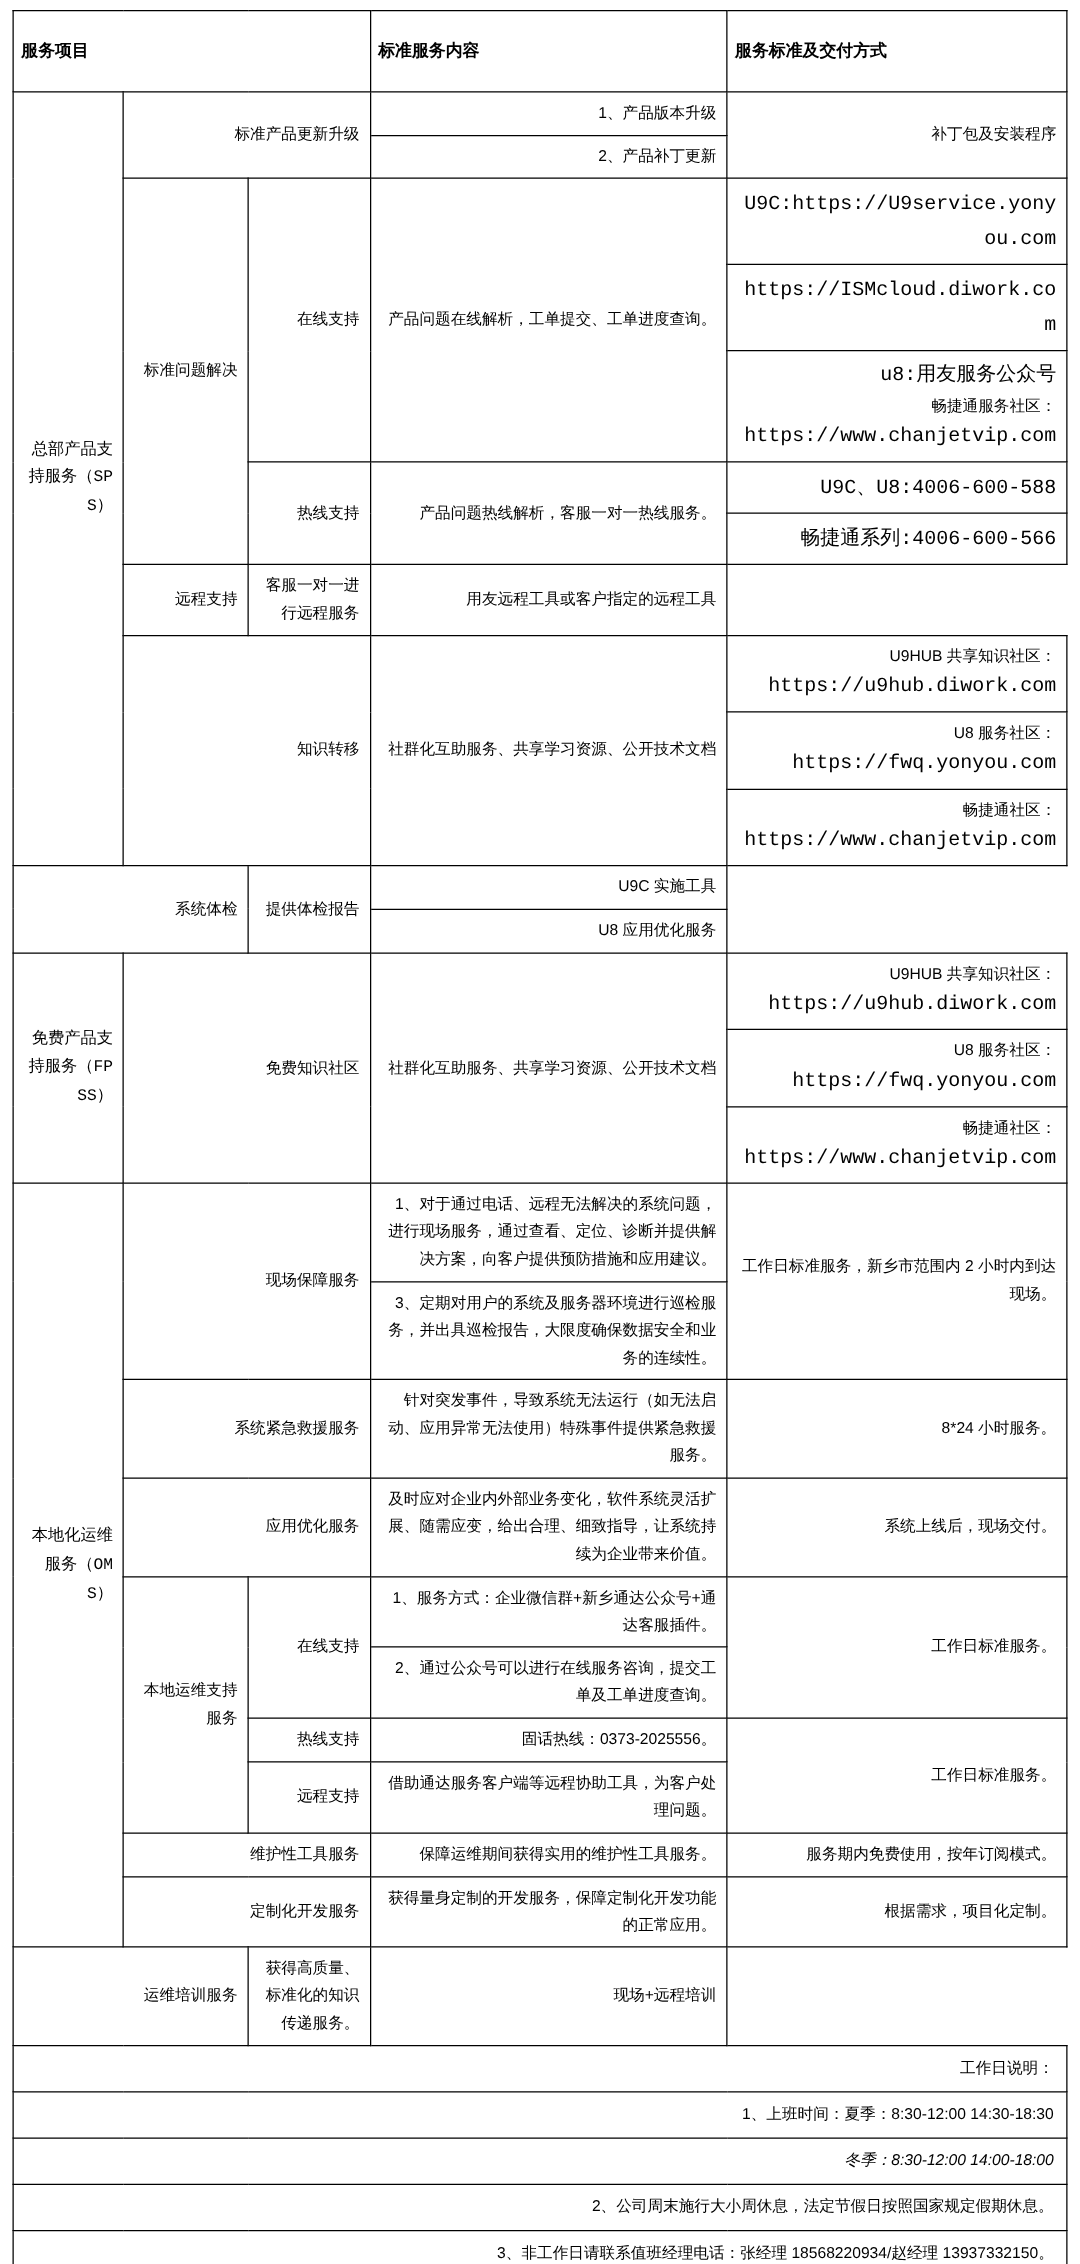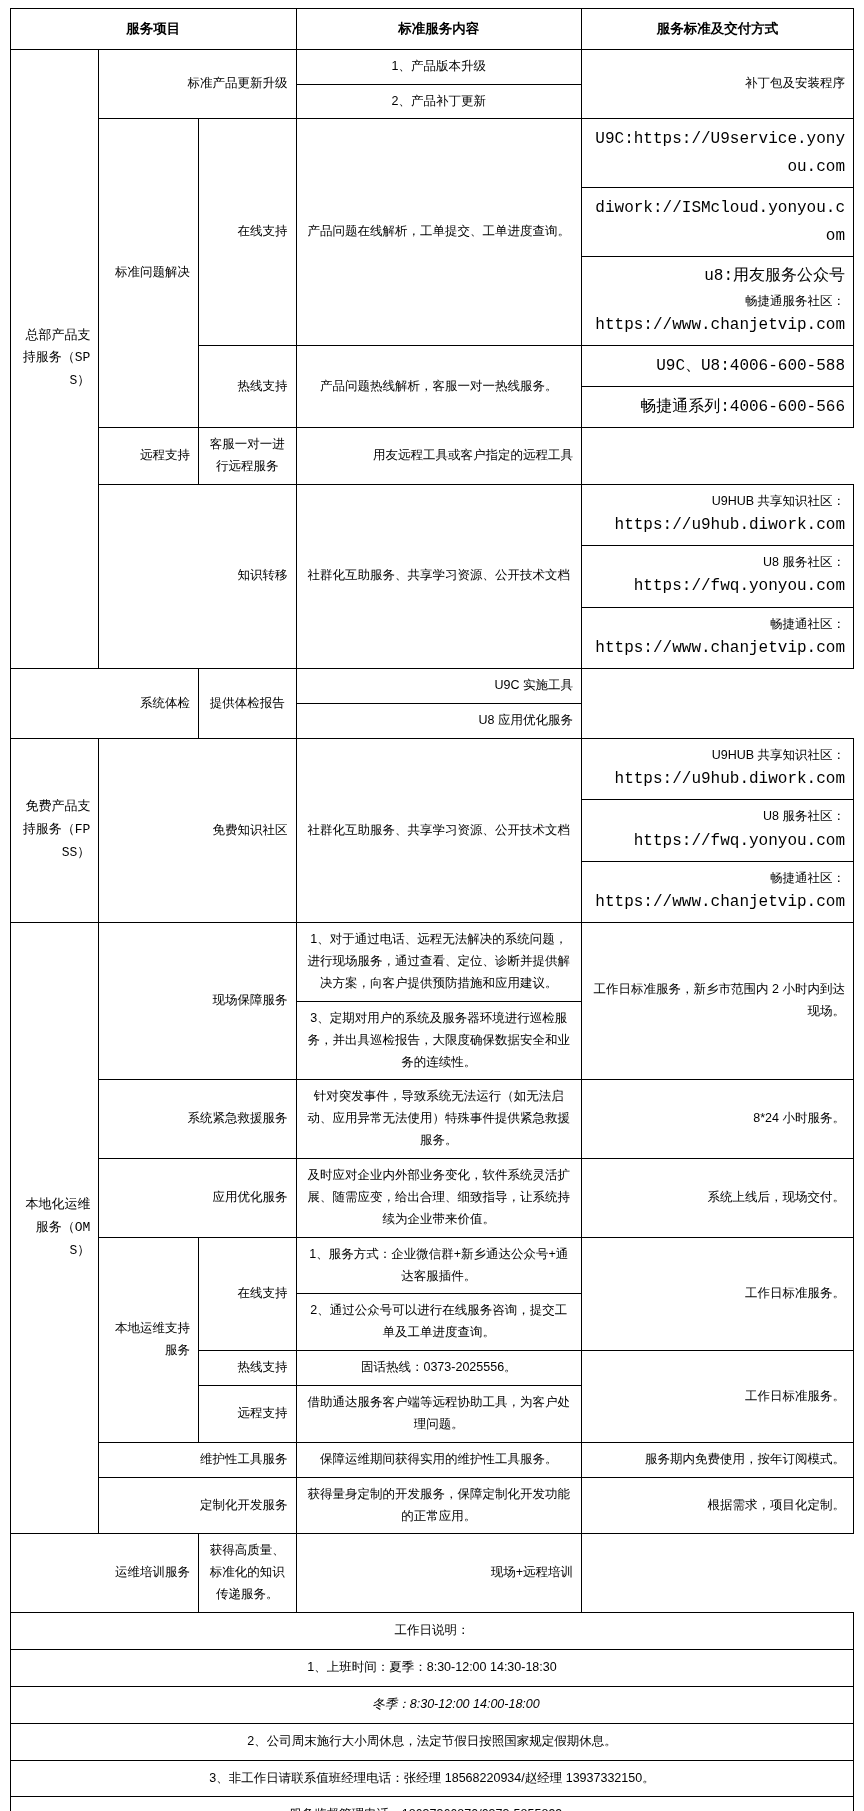--- a/index.html
+++ b/index.html
@@ -12,23 +12,23 @@
   .page{width:864px;padding:8px 10px 10px 10px;box-sizing:border-box;}
   table{border-collapse:collapse;width:844px;table-layout:fixed;}
   td,th{
     border:1px solid #000;
     padding:6px 8px;
     font-size:12.5px;
     line-height:1.75;
     vertical-align:middle;
     word-break:break-all;
   }
-  th{font-weight:bold;text-align:center;font-size:13.5px;padding:8px 6px;}
+  th{font-weight:bold;text-align:left;font-size:13.5px;padding:20px 6px;}
   .c{text-align:right;}
-  .l{text-align:center;}
+  .l{text-align:right;}
   .mono{font-family:"Liberation Mono","DejaVu Sans Mono",monospace;font-size:16px;letter-spacing:0;}
   .cat{font-size:13px;font-family:Liberation Mono, monospace;}
   .sub{font-size:12.5px;}
   .tight{line-height:1.7;}
   .note td{border:1px solid #000;font-size:12.5px;padding:7px 10px;margin-top:12px;}
   .note-indent{padding-left:58px !important;font-style:italic;}
   col.c1{width:78px;}
   col.c2{width:88px;}
   col.c3{width:86px;}
   col.c4{width:252px;}
@@ -64,21 +64,21 @@
     <td class="l">2、产品补丁更新</td>
   </tr>
 
   <tr>
     <td class="c sub" rowspan="5">标准问题解决</td>
     <td class="c sub" rowspan="3">在线支持</td>
     <td class="l" rowspan="3">产品问题在线解析，工单提交、工单进度查询。</td>
     <td class="c mono">U9C:https://U9service.yonyou.com</td>
   </tr>
   <tr>
-    <td class="c mono">diwork://ISMcloud.yonyou.com</td>
+    <td class="c mono">https://ISMcloud.diwork.com</td>
   </tr>
   <tr>
     <td class="c tight">
       <div class="mono">u8:用友服务公众号</div>
       <div>畅捷通服务社区：</div>
       <div class="mono">https://www.chanjetvip.com</div>
     </td>
   </tr>
 
   <tr>

